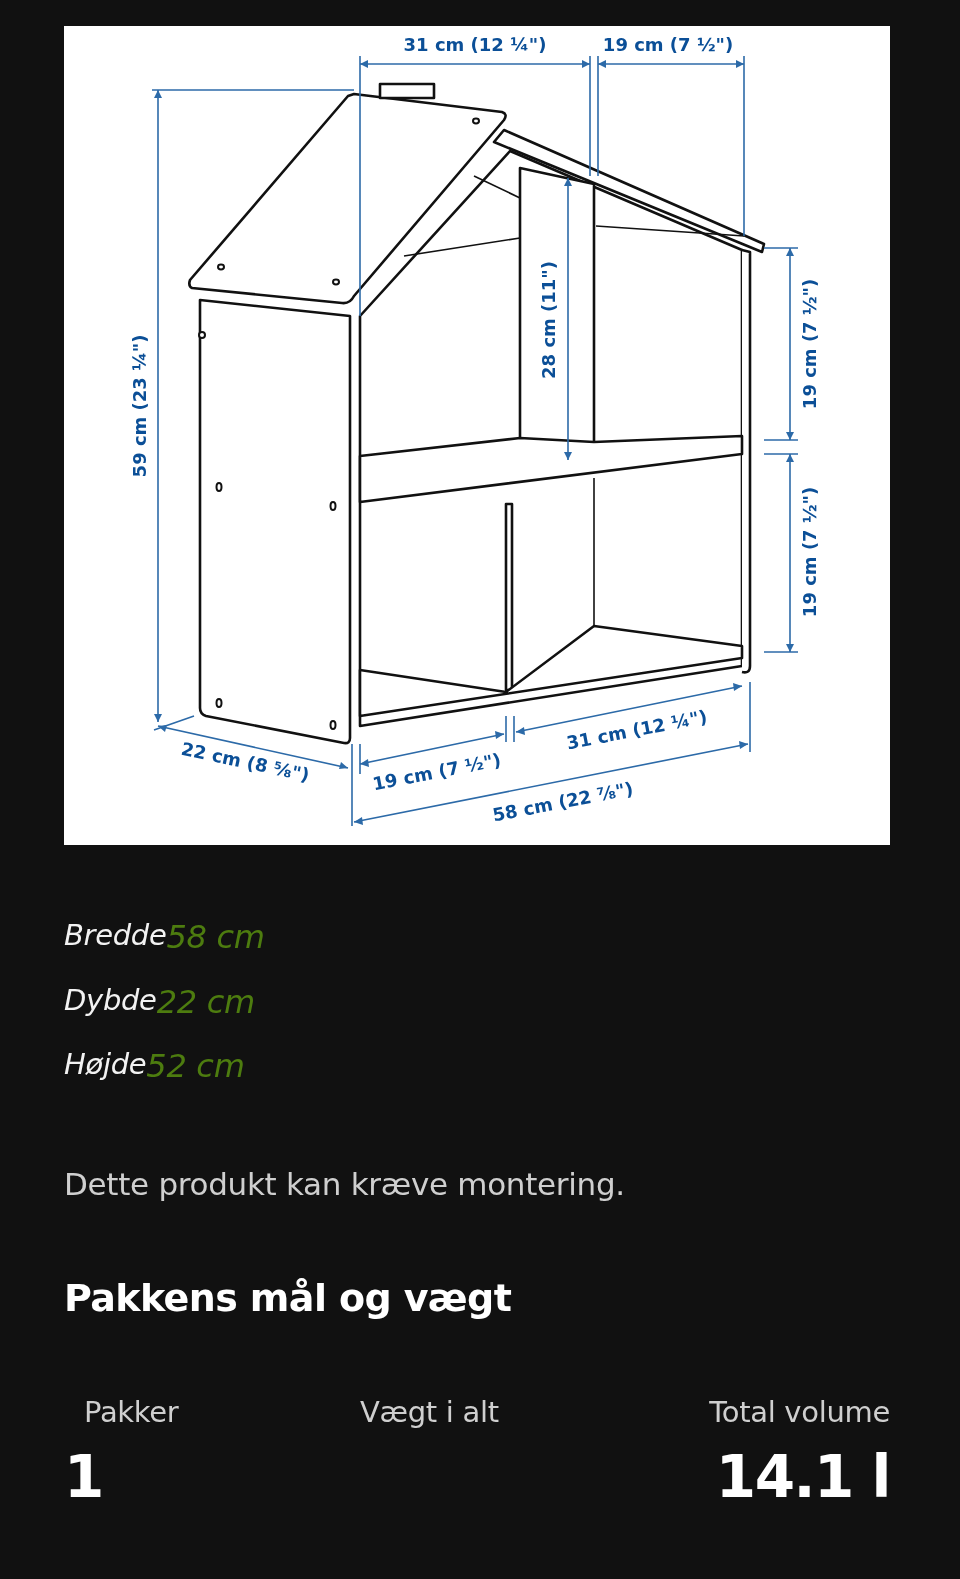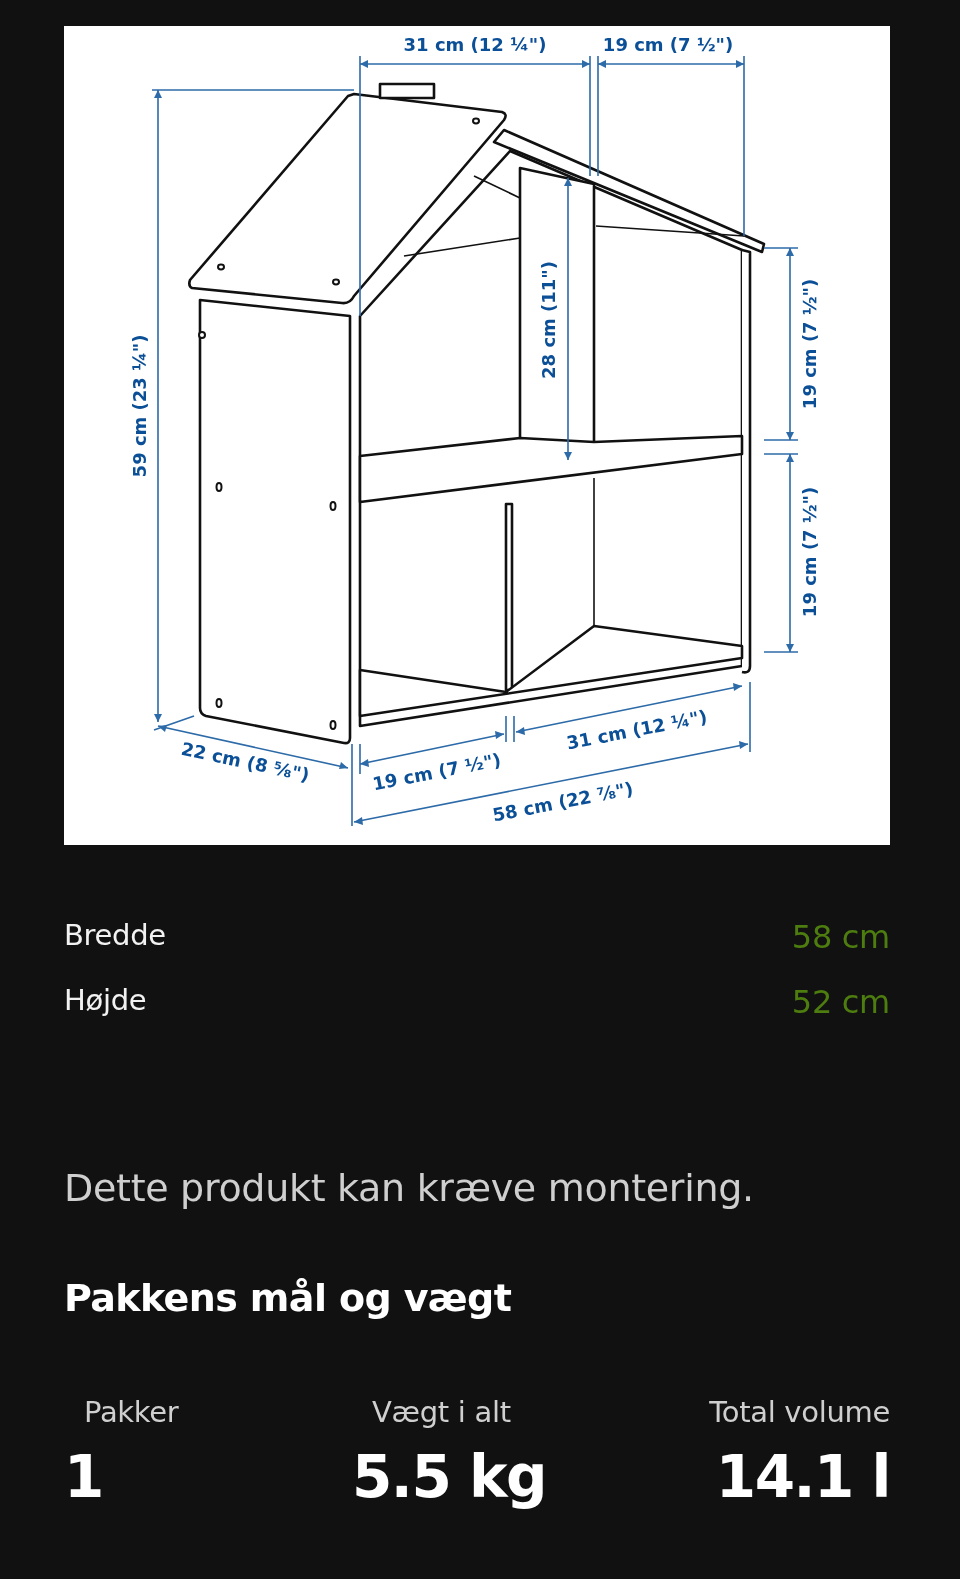--- a/index.html
+++ b/index.html
@@ -17,34 +17,34 @@
     background: #ffffff;
   }
   .diagram svg { display: block; width: 826px; height: 819px; }
   .dim-text { font-family: "DejaVu Sans", sans-serif; font-weight: bold; font-size: 18px; fill: #0b4f97; }
   .dim-line { stroke: #2c6aa8; stroke-width: 1.6; fill: none; }
   .obj { stroke: #111; stroke-width: 2.6; fill: #fff; stroke-linejoin: round; }
   .obj-thin { stroke: #111; stroke-width: 1.6; fill: none; }
   .hole { stroke: #111; stroke-width: 2; fill: #fff; }
 
   .spec-rows { position: absolute; left: 64px; top: 918px; width: 826px; }
-  .spec-row { display: flex; justify-content: space-between; height: 64.5px; align-items: flex-start; }
+  .spec-row { display: flex; height: 64.5px; align-items: flex-start; font-style: italic; }
   .spec-label { font-size: 29px; color: #f2f2f2; letter-spacing: -0.3px; }
   .spec-value { font-size: 32px; color: #4d7c0f; letter-spacing: -0.3px; }
 
-  .note { position: absolute; left: 64px; top: 1166px; font-size: 38px; color: #cfcfcf; letter-spacing: -0.3px; }
+  .note { position: absolute; left: 64px; top: 1166px; font-size: 31px; color: #cfcfcf; letter-spacing: -0.3px; }
 
   .pkg-title { position: absolute; left: 64px; top: 1276px; font-size: 38px; font-weight: bold; color: #ffffff; letter-spacing: -0.6px; text-align: center; }
 
   .pkg-stats { position: absolute; left: 64px; top: 1395px; width: 826px; height: 140px; }
   .stat { position: absolute; top: 0; }
   .stat-label { font-size: 29px; color: #cfcfcf; letter-spacing: -0.3px; white-space: nowrap; margin-left: 20px; }
   .stat-value { font-size: 58px; font-weight: bold; color: #ffffff; margin-top: 14px; letter-spacing: -1.5px; white-space: nowrap; }
   .stat-1 { left: 0; }
-  .stat-2 { left: 288px; }
+  .stat-2 { left: 276px; }
   .stat-3 { right: 0; text-align: right; }
 </style>
 </head>
 <body>
 
 <div class="diagram">
   <svg viewBox="0 0 826 819" xmlns="http://www.w3.org/2000/svg">
 
     <path class="obj" d="M136 274 L286 290 L286 712 Q286 718 280 717 L142 690 Q136 688 136 682 Z"></path>
     <circle class="hole" cx="138" cy="309" r="3"></circle>
@@ -138,35 +138,38 @@
     <text class="dim-text" transform="translate(500 782) rotate(-11)" text-anchor="middle">58 cm (22 ⅞")</text>
   </svg>
 </div>
 
 <div class="spec-rows">
   <div class="spec-row">
     <span class="spec-label">Bredde</span>
     <span class="spec-value">58 cm</span>
   </div>
   <div class="spec-row">
+    <span class="spec-label">Dybde</span>
+    <span class="spec-value">22 cm</span>
+  </div>
+  <div class="spec-row">
     <span class="spec-label">Højde</span>
     <span class="spec-value">52 cm</span>
   </div>
 </div>
 
 <div class="note">Dette produkt kan kræve montering.</div>
 
 <div class="pkg-title">Pakkens mål og vægt</div>
 
 <div class="pkg-stats">
   <div class="stat stat-1">
     <div class="stat-label">Pakker</div>
     <div class="stat-value">1</div>
   </div>
   <div class="stat stat-2">
     <div class="stat-label">Vægt i alt</div>
-    <div class="stat-value">5.5 kg</div>
   </div>
   <div class="stat stat-3">
     <div class="stat-label">Total volume</div>
     <div class="stat-value">14.1 l</div>
   </div>
 </div>
 
 </body></html>

